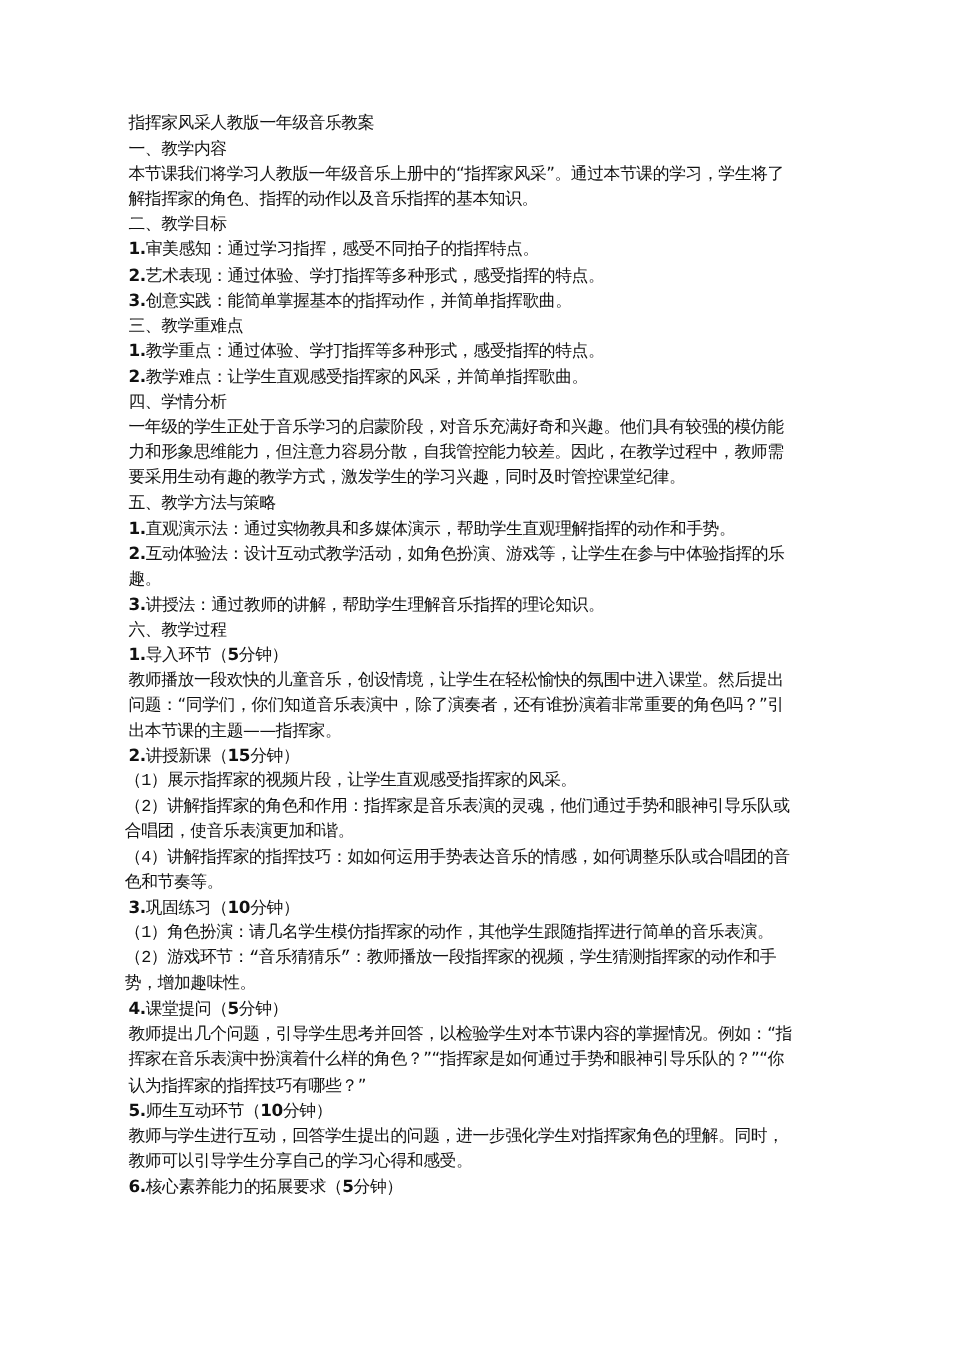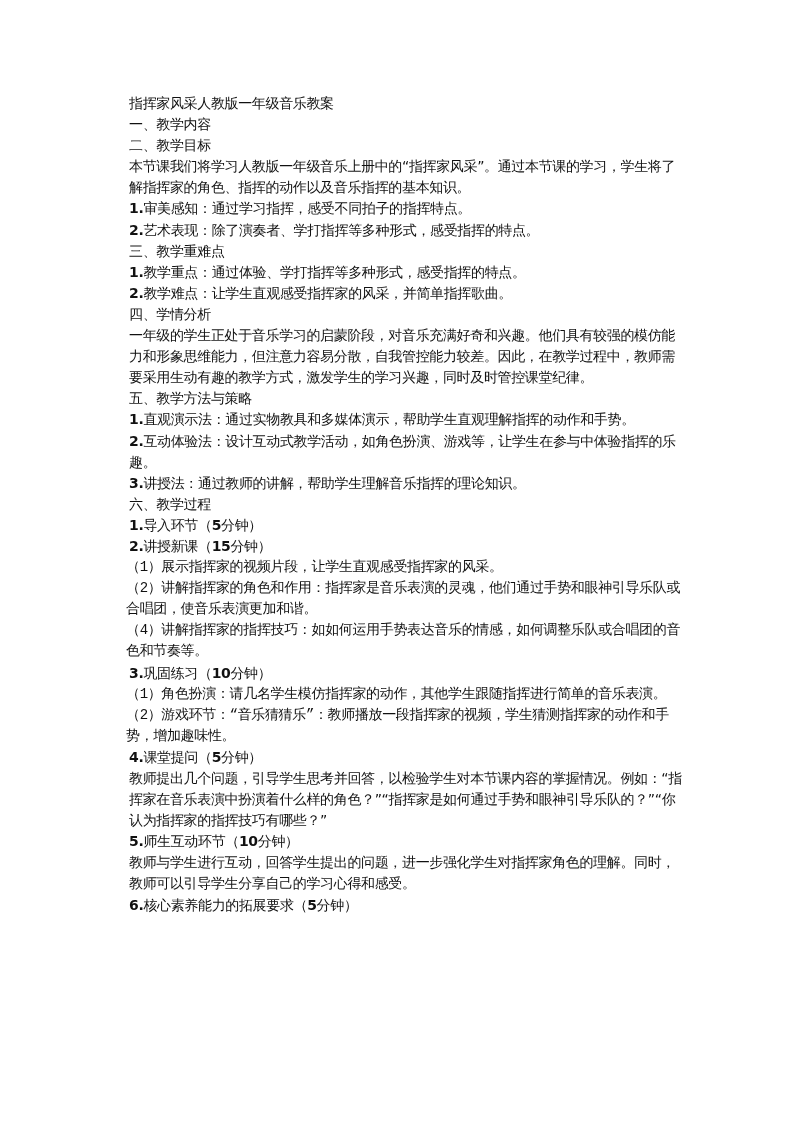--- a/index.html
+++ b/index.html
@@ -1,59 +1,61 @@
 <!DOCTYPE html>
 <html><head>
   <meta charset="utf-8">
   <style>
     html, body { margin: 0; padding: 0; background: #ffffff; }
     body { width: 794px; height: 1123px; position: relative; overflow: hidden; }
     .page {
       position: absolute;
-      left: 129px;
+      left: 107px;
       top: 93px;
       width: 556px;
       font-family: "DejaVu Sans", "Liberation Sans", sans-serif;
       font-size: 14px;
       line-height: 21.1px;
       color: #111111;
       letter-spacing: -0.35px;
     }
     .line { margin: 0; padding: 0; white-space: normal; word-break: break-all; }
     .num { font-weight: bold; }
     .sub { margin-left: -3px; font-family: Liberation Mono, monospace; }
   </style>
 </head>
 <body>
 
 <div class="page">
   <p class="line">指挥家风采人教版一年级音乐教案</p>
 
   <p class="line">一、教学内容</p>
+  <p class="line">本节课我们将学习人教版一年级音乐上册中的“指挥家风采”。通过本节课的学习，学生将了解指挥家的角色、指挥的动作以及音乐指挥的基本知识。</p>
+
   <p class="line">二、教学目标</p>
-
-  <p class="line">本节课我们将学习人教版一年级音乐上册中的“指挥家风采”。通过本节课的学习，学生将了解指挥家的角色、指挥的动作以及音乐指挥的基本知识。</p>
   <p class="line"><span class="num">1.</span><span>审美感知：通过学习指挥，感受不同拍子的指挥特点。</span></p>
-  <p class="line"><span class="num">2.</span><span>艺术表现：除了演奏者、学打指挥等多种形式，感受指挥的特点。</span></p>
+  <p class="line"><span class="num">2.</span><span>艺术表现：通过体验、学打指挥等多种形式，感受指挥的特点。</span></p>
+  <p class="line"><span class="num">3.</span><span>创意实践：能简单掌握基本的指挥动作，并简单指挥歌曲。</span></p>
 
   <p class="line">三、教学重难点</p>
   <p class="line"><span class="num">1.</span><span>教学重点：通过体验、学打指挥等多种形式，感受指挥的特点。</span></p>
   <p class="line"><span class="num">2.</span><span>教学难点：让学生直观感受指挥家的风采，并简单指挥歌曲。</span></p>
 
   <p class="line">四、学情分析</p>
   <p class="line">一年级的学生正处于音乐学习的启蒙阶段，对音乐充满好奇和兴趣。他们具有较强的模仿能力和形象思维能力，但注意力容易分散，自我管控能力较差。因此，在教学过程中，教师需要采用生动有趣的教学方式，激发学生的学习兴趣，同时及时管控课堂纪律。</p>
 
   <p class="line">五、教学方法与策略</p>
   <p class="line"><span class="num">1.</span><span>直观演示法：通过实物教具和多媒体演示，帮助学生直观理解指挥的动作和手势。</span></p>
   <p class="line"><span class="num">2.</span><span>互动体验法：设计互动式教学活动，如角色扮演、游戏等，让学生在参与中体验指挥的乐趣。</span></p>
   <p class="line"><span class="num">3.</span><span>讲授法：通过教师的讲解，帮助学生理解音乐指挥的理论知识。</span></p>
 
   <p class="line">六、教学过程</p>
 
   <p class="line"><span class="num">1.</span><span>导入环节（</span><span class="num">5</span><span>分钟）</span></p>
+  <p class="line">教师播放一段欢快的儿童音乐，创设情境，让学生在轻松愉快的氛围中进入课堂。然后提出问题：“同学们，你们知道音乐表演中，除了演奏者，还有谁扮演着非常重要的角色吗？”引出本节课的主题——指挥家。</p>
 
   <p class="line"><span class="num">2.</span><span>讲授新课（</span><span class="num">15</span><span>分钟）</span></p>
   <p class="line sub">（1）展示指挥家的视频片段，让学生直观感受指挥家的风采。</p>
   <p class="line sub">（2）讲解指挥家的角色和作用：指挥家是音乐表演的灵魂，他们通过手势和眼神引导乐队或合唱团，使音乐表演更加和谐。</p>
   <p class="line sub">（4）讲解指挥家的指挥技巧：如如何运用手势表达音乐的情感，如何调整乐队或合唱团的音色和节奏等。</p>
 
   <p class="line"><span class="num">3.</span><span>巩固练习（</span><span class="num">10</span><span>分钟）</span></p>
   <p class="line sub">（1）角色扮演：请几名学生模仿指挥家的动作，其他学生跟随指挥进行简单的音乐表演。</p>
   <p class="line sub">（2）游戏环节：“音乐猜猜乐”：教师播放一段指挥家的视频，学生猜测指挥家的动作和手势，增加趣味性。</p>
 

